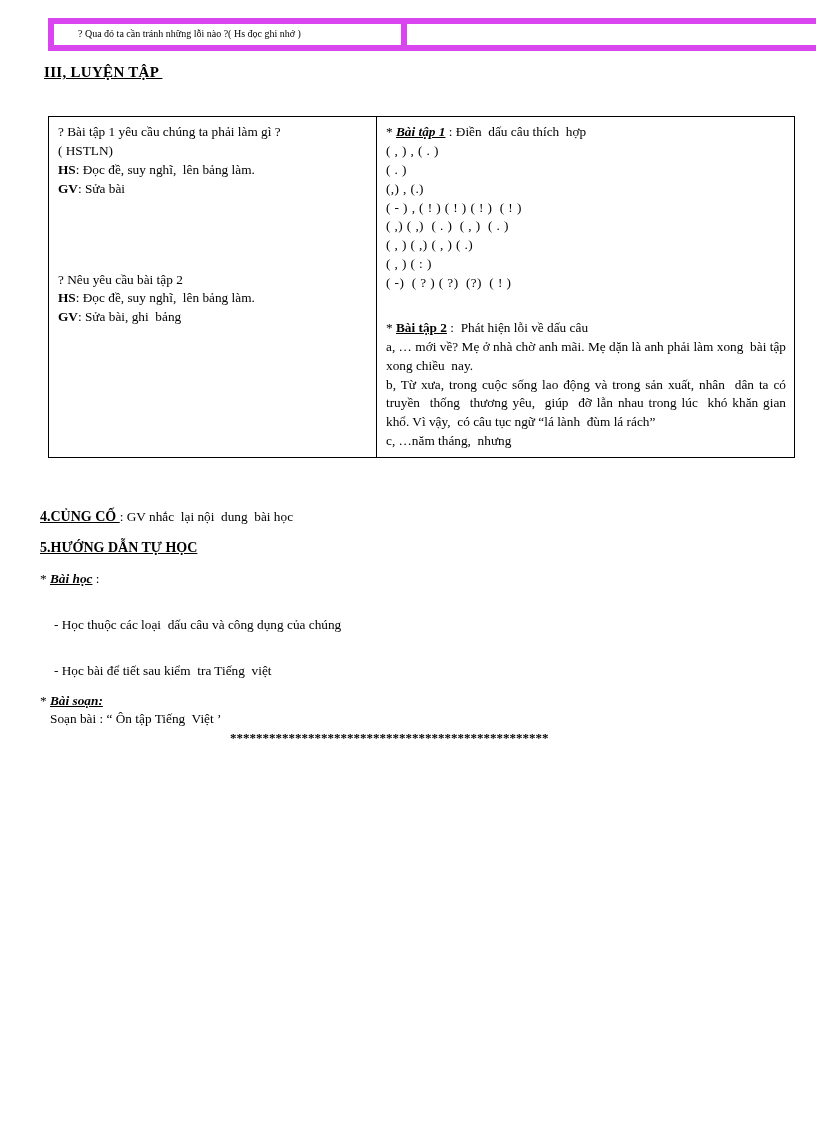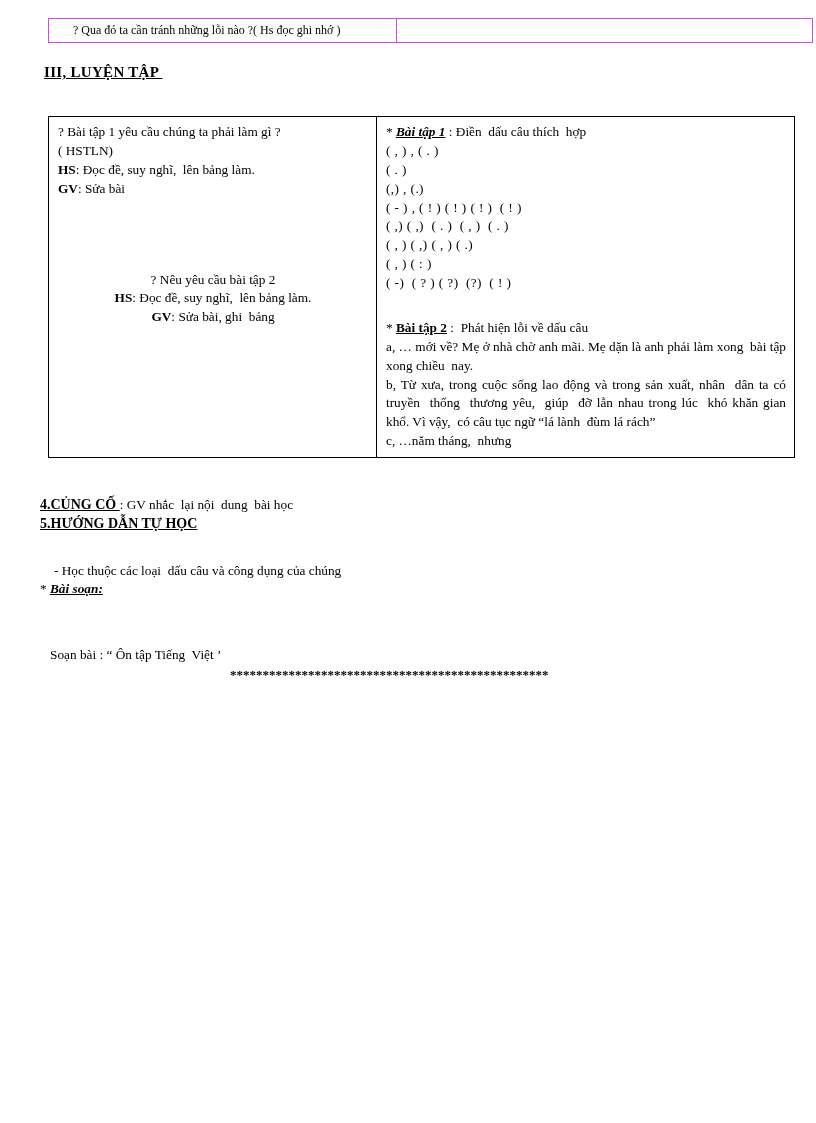--- a/index.html
+++ b/index.html
@@ -25,24 +25,24 @@
   
   .top-table {
     position: absolute;
     left: 48px;
     top: 18px;
     width: 702px;
     border-collapse: collapse;
     table-layout: fixed;
   }
   .top-table td {
-    border: 1px solid #d946ef;
+    border: 6px solid #d946ef;
     vertical-align: top;
     padding: 3px 6px 4px 24px;
-    font-size: 12px;
+    font-size: 10px;
     line-height: 1.35;
   }
   .top-table td.c1 { width: 317px; }
   .top-table td.c2 { width: 385px; }
 
   
   .sect-heading {
     position: absolute;
     left: 44px;
     top: 64px;
@@ -88,23 +88,23 @@
   
   .bottom {
     position: absolute;
     left: 40px;
     top: 496px;
     width: 740px;
     font-size: 13.3px;
     line-height: 1.35;
   }
   .bottom .row { white-space: pre-wrap; }
-  .bottom .lvl1 { padding-left: 0px; }
+  .bottom .lvl1 { padding-left: 0px; margin-top: 12px; }
   .bottom .lvl2 { padding-left: 14px; margin-top: 28px; }
-  .bottom .lvl3 { padding-left: 10px; margin-top: 48px; }
+  .bottom .lvl3 { padding-left: 10px; }
   .heading-ul {
     font-weight: bold;
     text-decoration: underline;
     font-size: 14px;
   }
   .stars {
     margin-top: 2px;
     padding-left: 190px;
     font-size: 13px;
     letter-spacing: 0px;
@@ -138,21 +138,21 @@
         <tr>
       <td class="left-col">
 
         <div class="blk">
           <div class="ln">? Bài tập 1 yêu cầu chúng ta phải làm gì ?</div>
           <div class="ln">( HSTLN)</div>
           <div class="ln"><span class="b">HS</span><span>: Đọc đề, suy nghĩ,  lên bảng làm.</span></div>
           <div class="ln"><span class="b">GV</span><span>: Sửa bài</span></div>
         </div>
 
-        <div class="blk" style="margin-top:72px;text-align:center;">
+        <div class="blk" style="margin-top:72px;">
           <div class="ln">? Nêu yêu cầu bài tập 2</div>
           <div class="ln"><span class="b">HS</span><span>: Đọc đề, suy nghĩ,  lên bảng làm.</span></div>
           <div class="ln"><span class="b">GV</span><span>: Sửa bài, ghi  bảng</span></div>
         </div>
 
       </td>
       <td class="right-col">
 
         <div class="blk">
           <div class="ln"><span>* </span><span class="bi u">Bài tập 1</span><span> : Điền  dấu câu thích  hợp</span></div>
@@ -181,22 +181,24 @@
     </tr>
   </tbody>
     </table>
 
   <div class="bottom">
 
     <div class="row lvl1"><span class="heading-ul">4.CỦNG CỐ </span><span>: GV nhắc  lại nội  dung  bài học</span></div>
 
     <div class="row lvl1"><span class="heading-ul">5.HƯỚNG DẪN TỰ HỌC</span></div>
 
+    <div class="row lvl1"><span>* </span><span class="bi u">Bài học</span><span> :</span></div>
 
     <div class="row lvl2">- Học thuộc các loại  dấu câu và công dụng của chúng</div>
+    <div class="row lvl2">- Học bài để tiết sau kiểm  tra Tiếng  việt</div>
 
     <div class="row lvl1"><span>* </span><span class="bi u">Bài soạn:</span></div>
 
     <div class="row lvl3">Soạn bài : “ Ôn tập Tiếng  Việt ’</div>
 
     <div class="stars">*************************************************</div>
 
   </div>
 
 </div>

